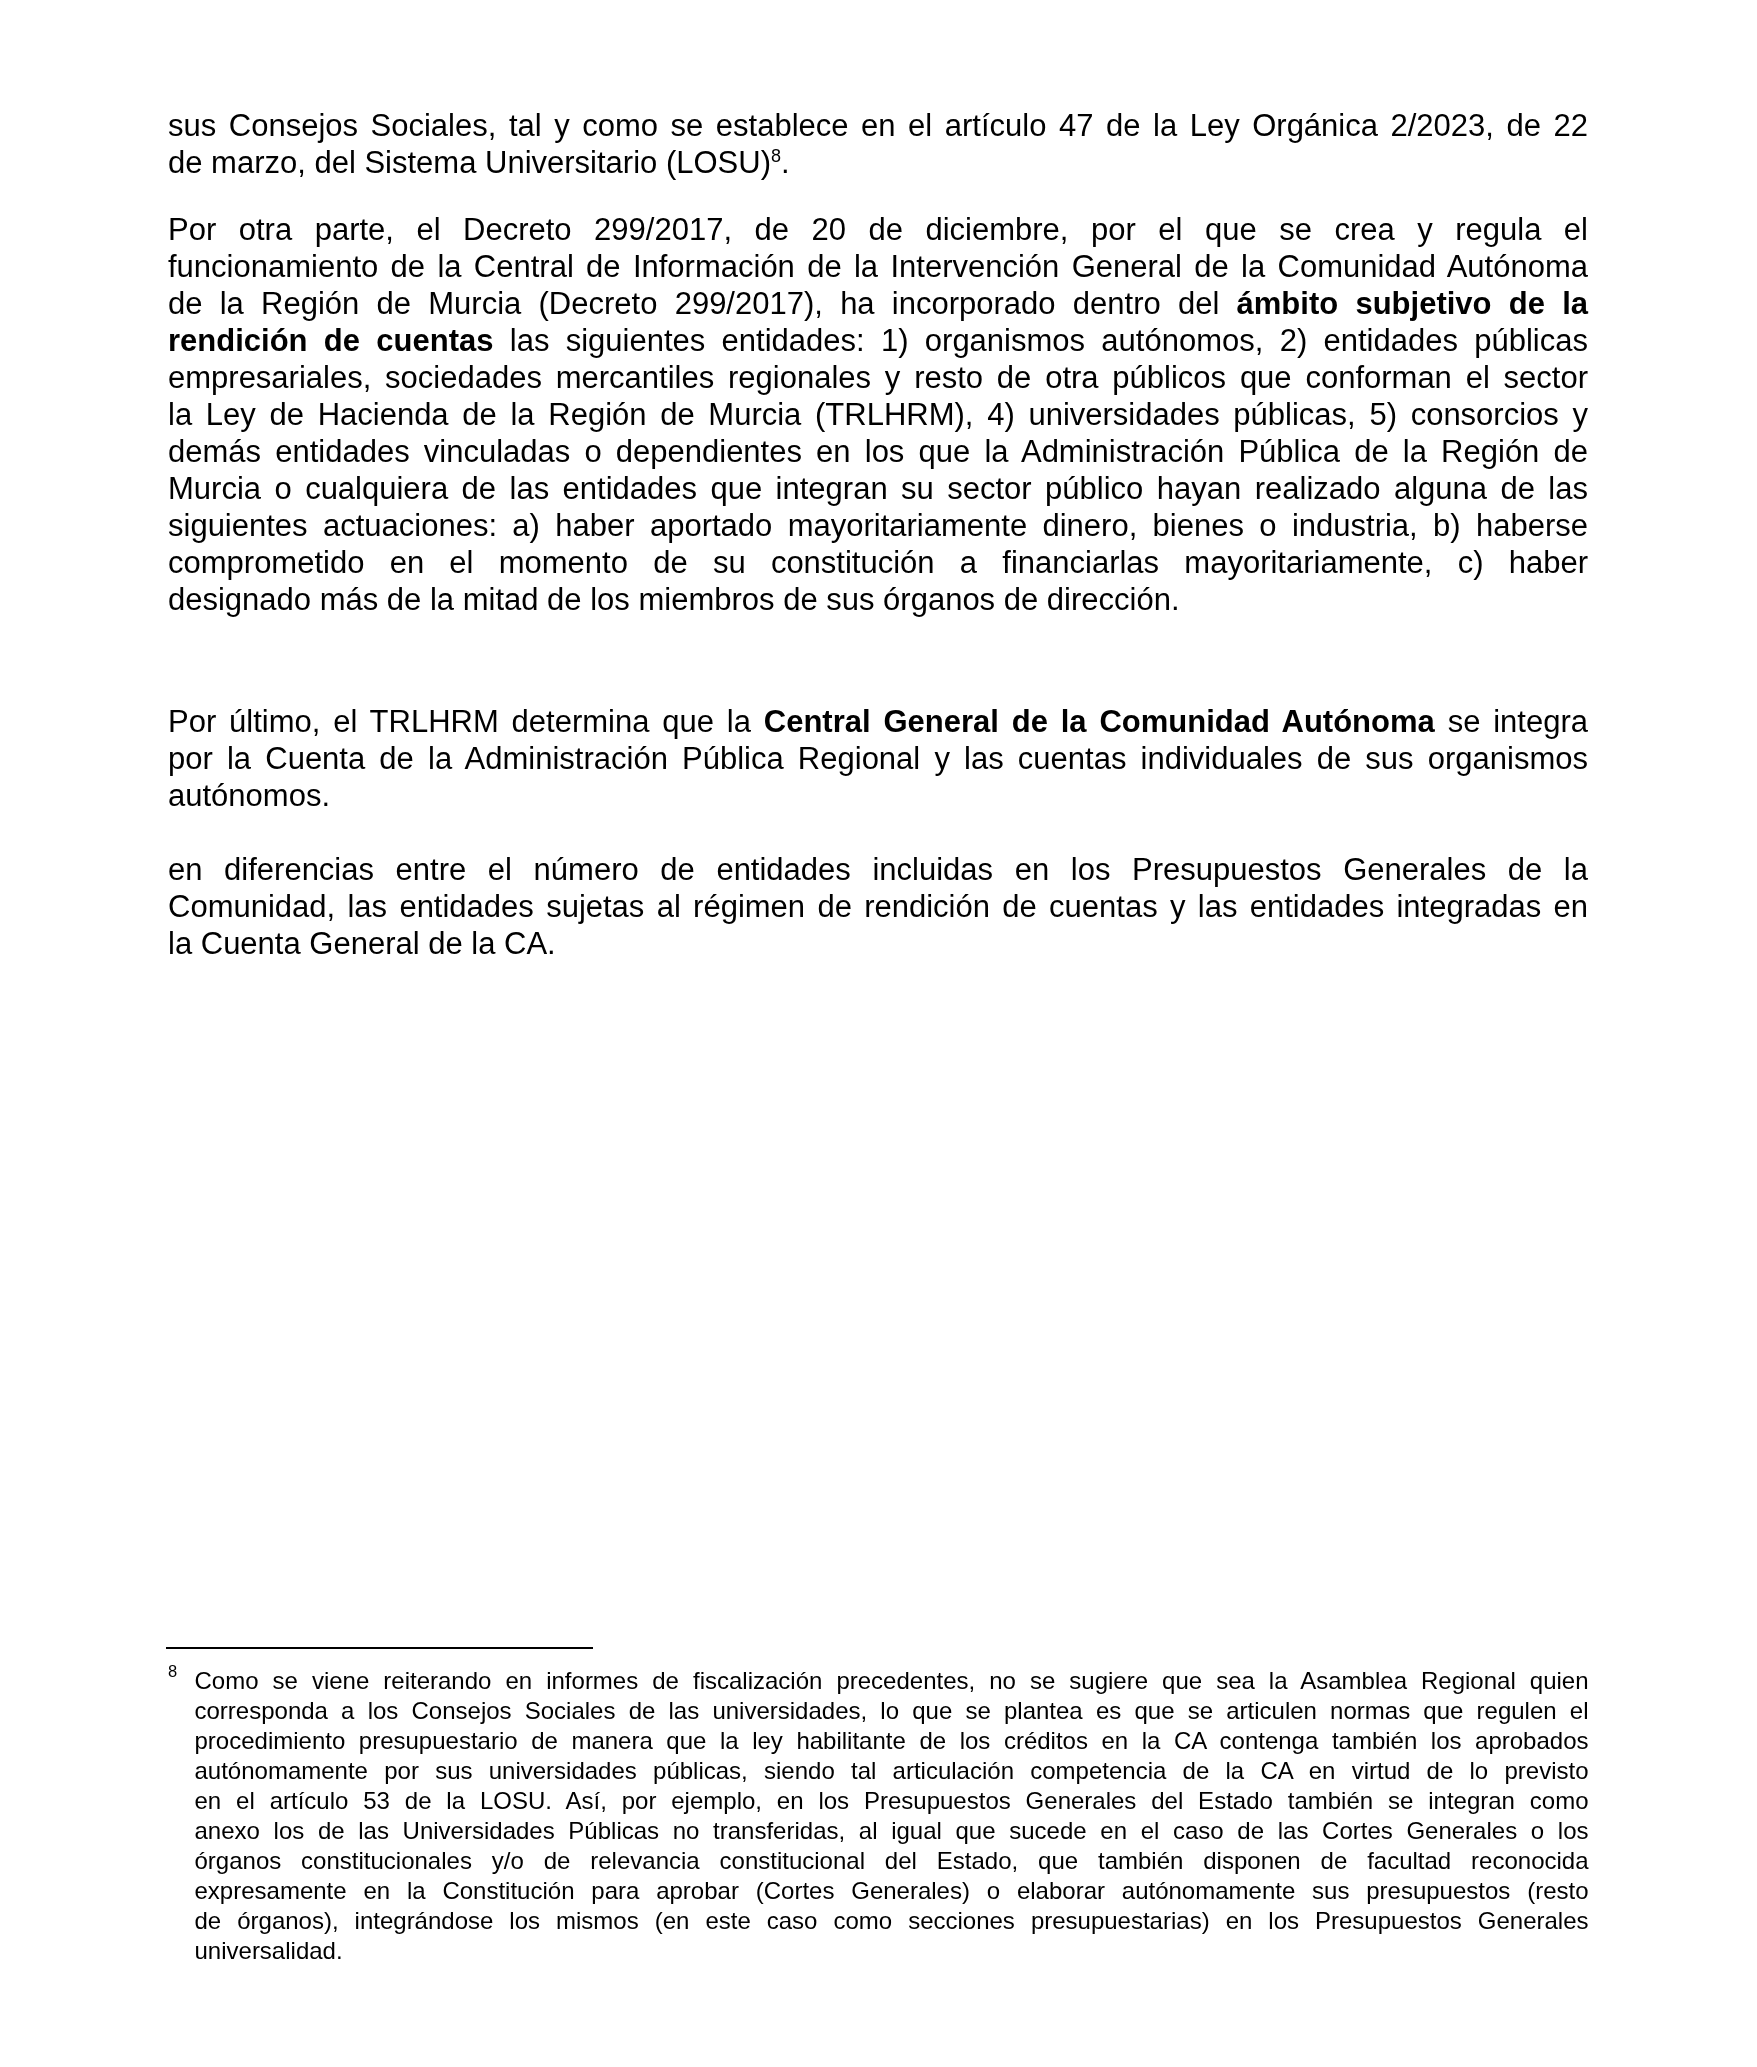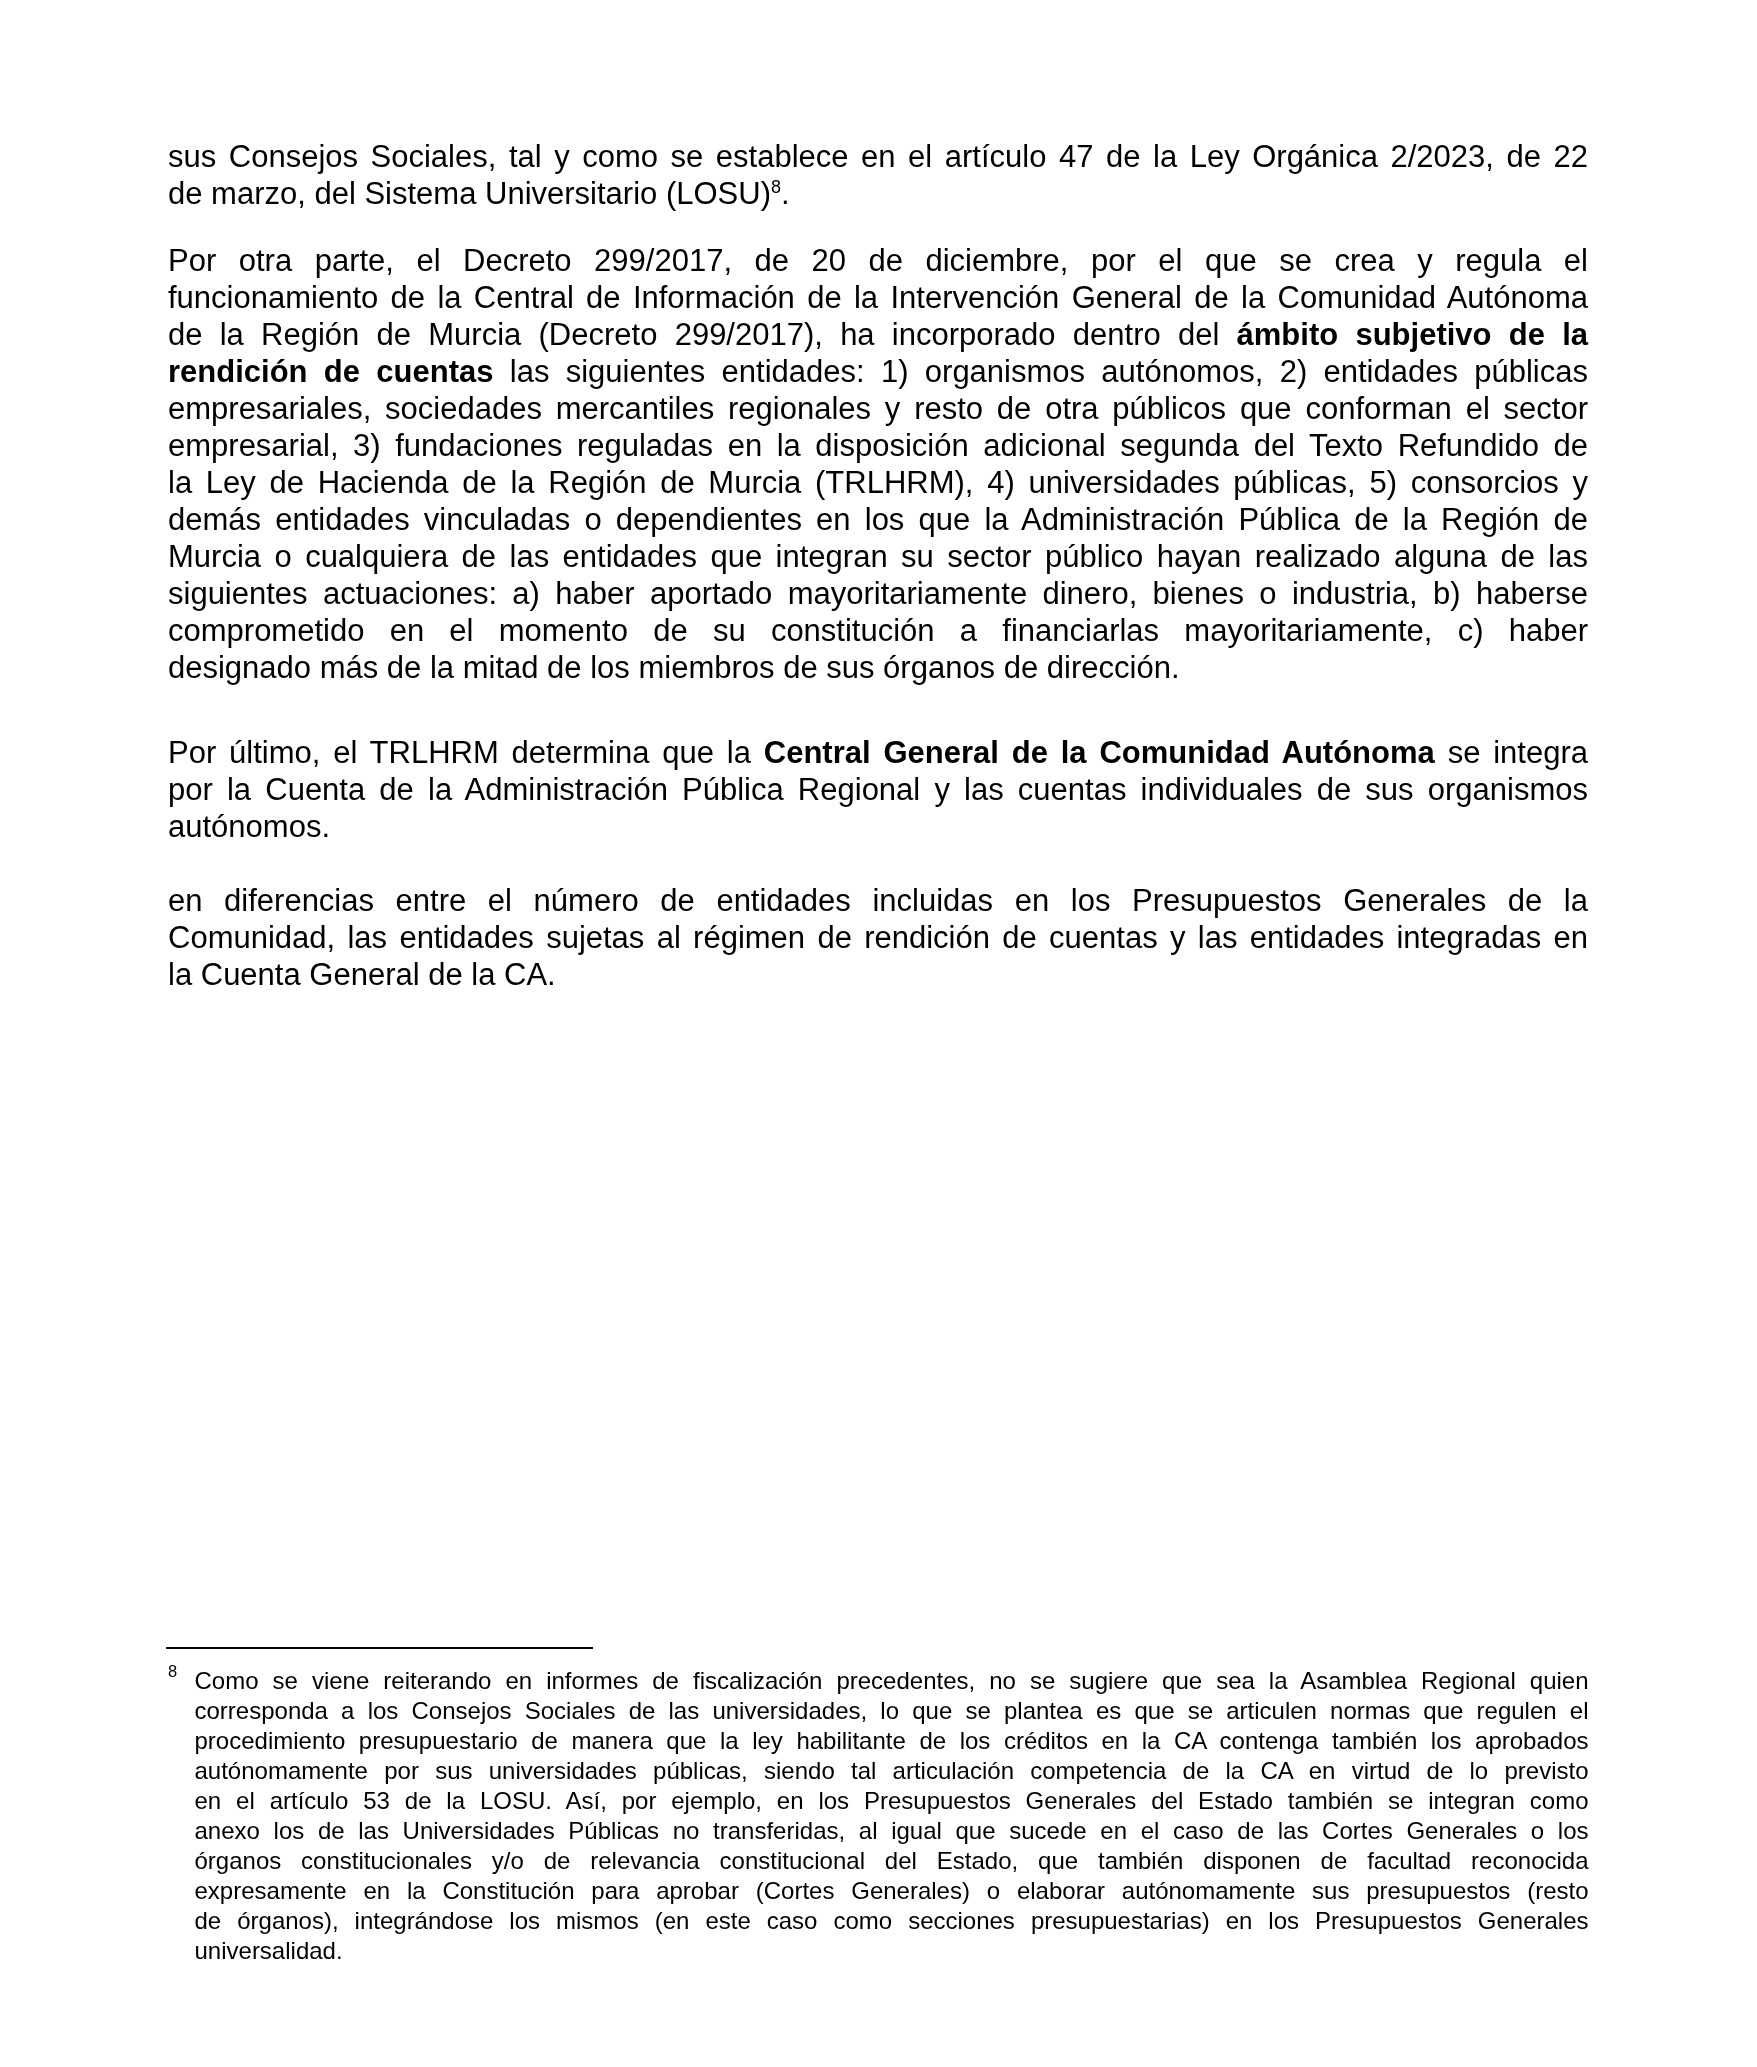--- a/index.html
+++ b/index.html
@@ -3,21 +3,21 @@
 <meta charset="utf-8">
 <style>
   html, body { margin:0; padding:0; background:#ffffff; }
   body { width:1757px; height:2067px; position:relative; overflow:hidden; }
   .page { position:absolute; left:0; top:0; width:1757px; height:2067px; background:#fff; }
   .body-text {
     position:absolute; left:168px; width:1420px;
     font-family:"Liberation Sans", sans-serif;
     font-size:31px; line-height:37px; color:#000;
   }
-  .para { position:absolute; left:0; width:100%;margin-top:31px; }
+  .para { position:absolute; left:0; width:100%; }
   .line { display:block; height:37px; white-space:nowrap; text-align:justify; text-align-last:justify; }
   .line.last { text-align-last:left; }
   .b { font-weight:bold; }
   sup.fnref { font-size:18px; vertical-align:top; line-height:1; position:relative; top:3.3px; }
   .fn-rule { position:absolute; left:166px; top:1647px; width:427px; height:1.7px; background:#000; }
   .footnote {
     position:absolute; left:168px; top:1666px; width:1420px;
     font-family:"Liberation Sans", sans-serif;
     font-size:24px; line-height:30px; color:#000;
   }
@@ -34,21 +34,20 @@
     <div class="para" style="top:107px;">
         <span class="line"><span>sus Consejos Sociales, tal y como se establece en el artículo 47 de la Ley Orgánica 2/2023, de 22</span></span>
         <span class="line last"><span>de marzo, del Sistema Universitario (LOSU)</span><sup class="fnref">8</sup><span>.</span></span>
       </div>
     <div class="para" style="top:211px;">
         <span class="line"><span>Por otra parte, el Decreto 299/2017, de 20 de diciembre, por el que se crea y regula el</span></span>
         <span class="line"><span>funcionamiento de la Central de Información de la Intervención General de la Comunidad Autónoma</span></span>
         <span class="line"><span>de la Región de Murcia (Decreto 299/2017), ha incorporado dentro del </span><span class="b">ámbito subjetivo de la</span></span>
         <span class="line"><span class="b">rendición de cuentas</span><span> las siguientes entidades: 1) organismos autónomos, 2) entidades públicas</span></span>
         <span class="line"><span>empresariales, sociedades mercantiles regionales y resto de otra públicos que conforman el sector</span></span>
-        <span class="line"><span>empresarial, 3) fundaciones reguladas en la disposición adicional segunda del Texto Refundido de</span></span>
         <span class="line"><span>la Ley de Hacienda de la Región de Murcia (TRLHRM), 4) universidades públicas, 5) consorcios y</span></span>
         <span class="line"><span>demás entidades vinculadas o dependientes en los que la Administración Pública de la Región de</span></span>
         <span class="line"><span>Murcia o cualquiera de las entidades que integran su sector público hayan realizado alguna de las</span></span>
         <span class="line"><span>siguientes actuaciones: a) haber aportado mayoritariamente dinero, bienes o industria, b) haberse</span></span>
         <span class="line"><span>comprometido en el momento de su constitución a financiarlas mayoritariamente, c) haber</span></span>
         <span class="line last"><span>designado más de la mitad de los miembros de sus órganos de dirección.</span></span>
       </div>
     <div class="para" style="top:703px;">
         <span class="line"><span>Por último, el TRLHRM determina que la </span><span class="b">Central General de la Comunidad Autónoma</span><span> se integra</span></span>
         <span class="line"><span>por la Cuenta de la Administración Pública Regional y las cuentas individuales de sus organismos</span></span>

